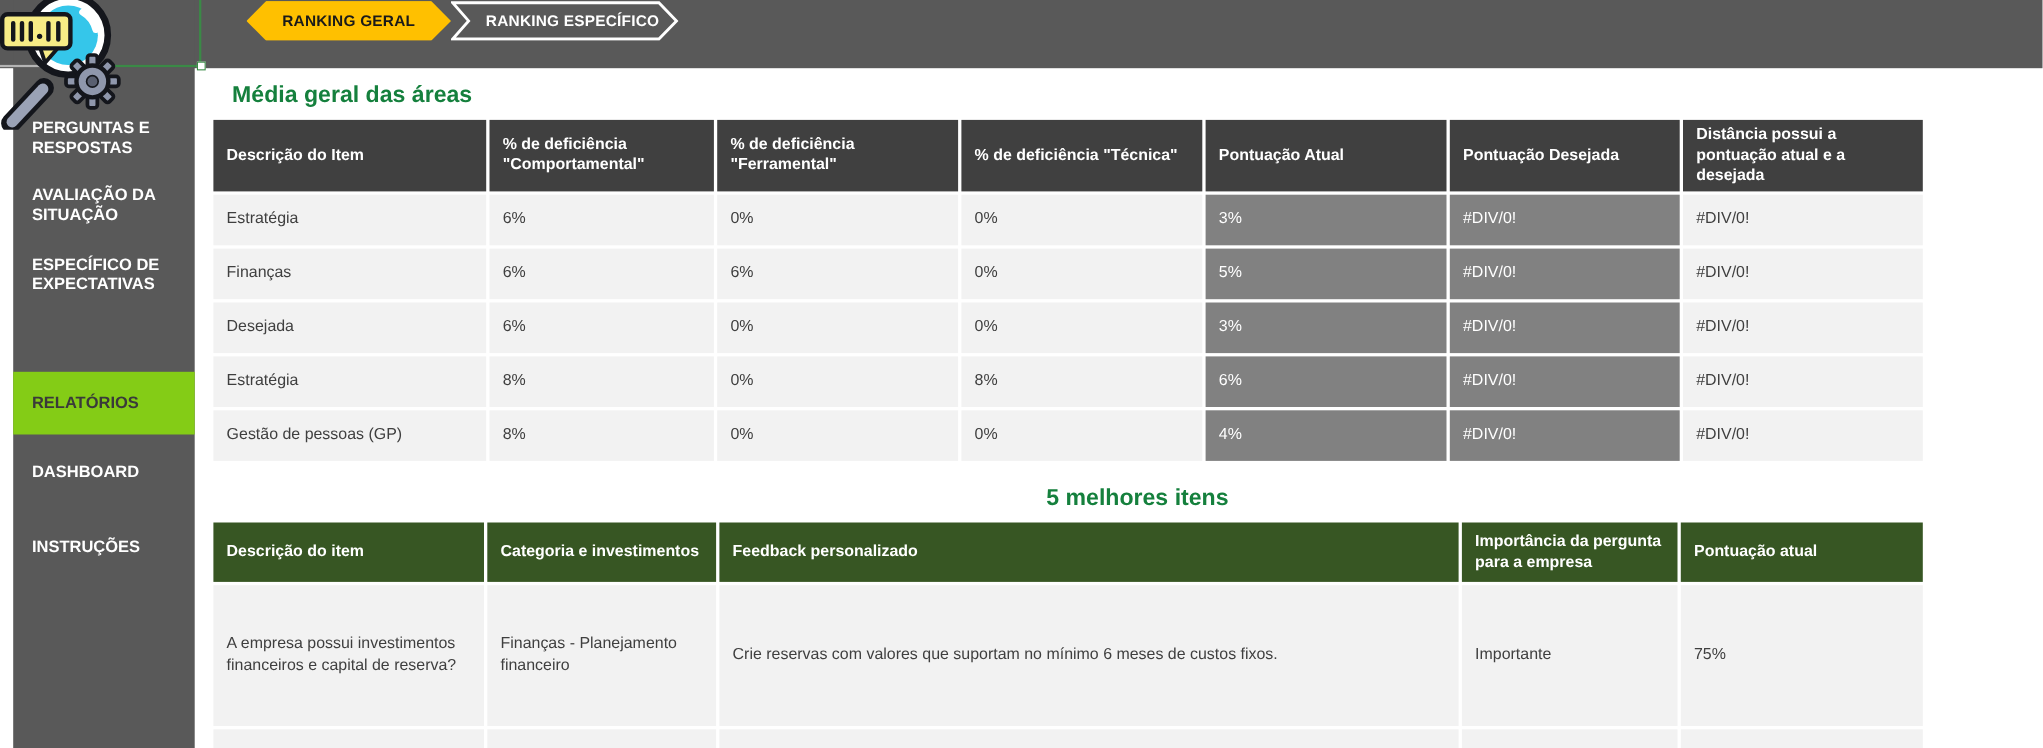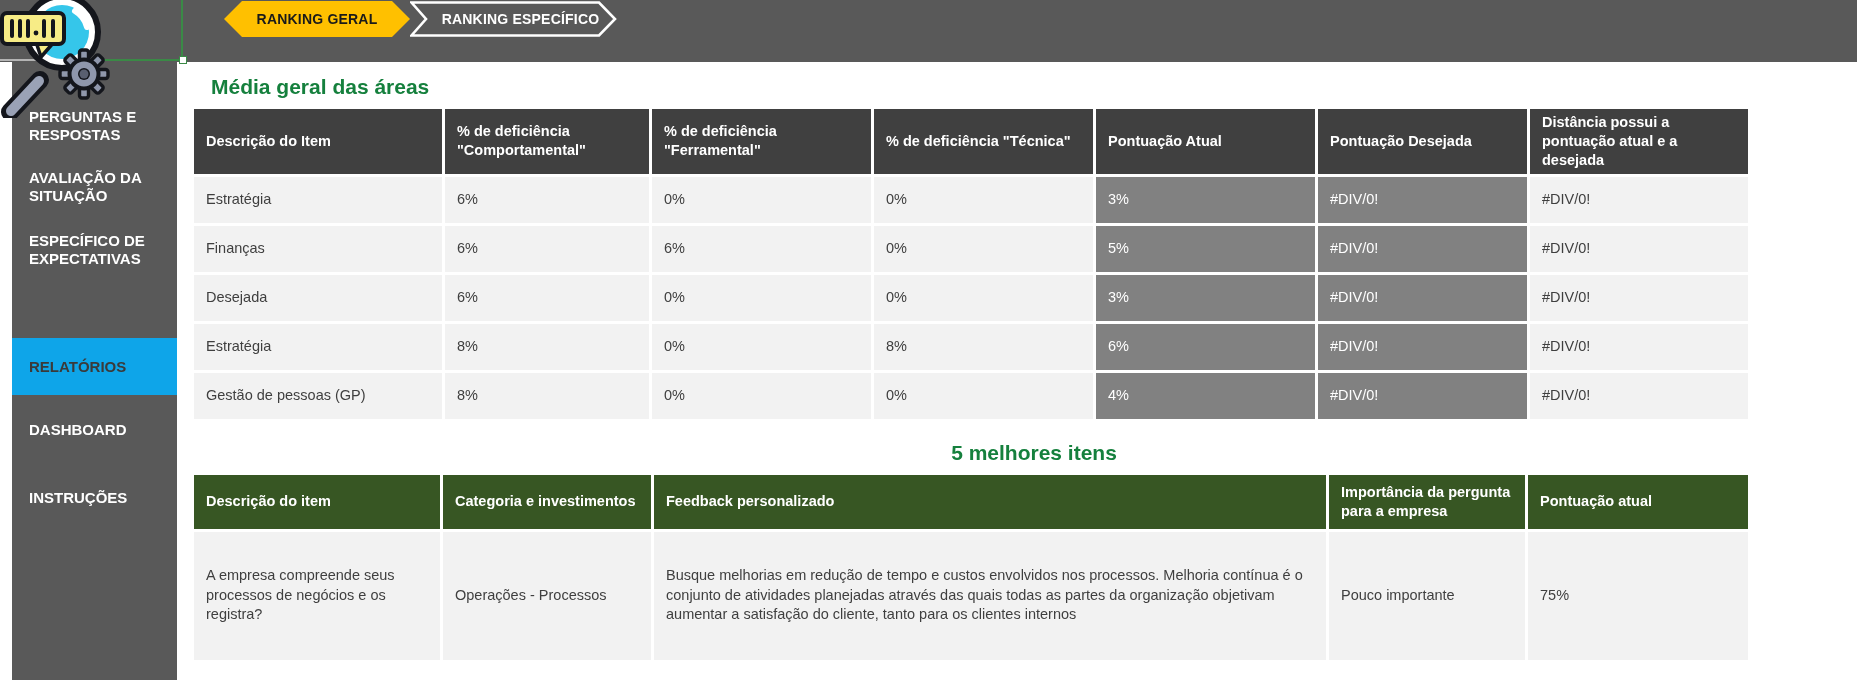--- a/index.html
+++ b/index.html
@@ -11,21 +11,21 @@
   }
   
   .topbar{position:absolute;left:0;top:0;width:1857px;height:62px;background:#595959;z-index:1;}
   .sidebar{position:absolute;left:0;top:0;width:165px;height:680px;background:#595959;z-index:1;margin-left:12px;}
   .side-item{
     position:absolute;left:0;width:165px;box-sizing:border-box;
     padding:0 14px 0 17px;color:#ffffff;font-weight:bold;font-size:15px;line-height:1.2;
     cursor:pointer;
   }
   .side-item.active{
-    background:#0ea5e9;color:#3a3a3a;height:57px;display:flex;align-items:center;
+    background:#84cc16;color:#3a3a3a;height:57px;display:flex;align-items:center;
   }
   
   .grid-line{position:absolute;left:0;top:59px;width:96px;height:2px;background:rgba(255,255,255,.55);z-index:2;}
   .sel-line-h{position:absolute;left:88px;top:59px;width:96px;height:2px;background:#3a8a46;z-index:2;}
   .sel-line-v{position:absolute;left:181px;top:0;width:2px;height:59px;background:#3a8a46;z-index:2;}
   .sel-handle{position:absolute;left:179px;top:56px;width:6px;height:6px;background:#ffffff;border:1px solid #3a8a46;z-index:2;}
   .logo{position:absolute;left:0;top:0;width:112px;height:118px;z-index:3;}
   
   .tabs{position:absolute;left:224px;top:1px;height:20px;display:flex;z-index:2;}
   .tab1{
@@ -213,20 +213,27 @@
       <tr>
         <th>Descrição do item</th>
         <th>Categoria e investimentos</th>
         <th>Feedback personalizado</th>
         <th>Importância da pergunta para a empresa</th>
         <th>Pontuação atual</th>
       </tr>
     </thead>
     <tbody id="t2body">
         <tr>
+          <td>A empresa possui investimentos financeiros e capital de reserva?</td>
+          <td>Finanças - Planejamento financeiro</td>
+          <td>Crie reservas com valores que suportam no mínimo 6 meses de custos fixos.</td>
+          <td>Importante</td>
+          <td>75%</td>
+        </tr>
+        <tr>
           <td>A empresa compreende seus processos de negócios e os registra?</td>
           <td>Operações - Processos</td>
           <td>Busque melhorias em redução de tempo e custos envolvidos nos processos. Melhoria contínua é o conjunto de atividades planejadas através das quais todas as partes da organização objetivam aumentar a satisfação do cliente, tanto para os clientes internos</td>
           <td>Pouco importante</td>
           <td>75%</td>
         </tr>
       </tbody>
   </table>
 
 </div>

